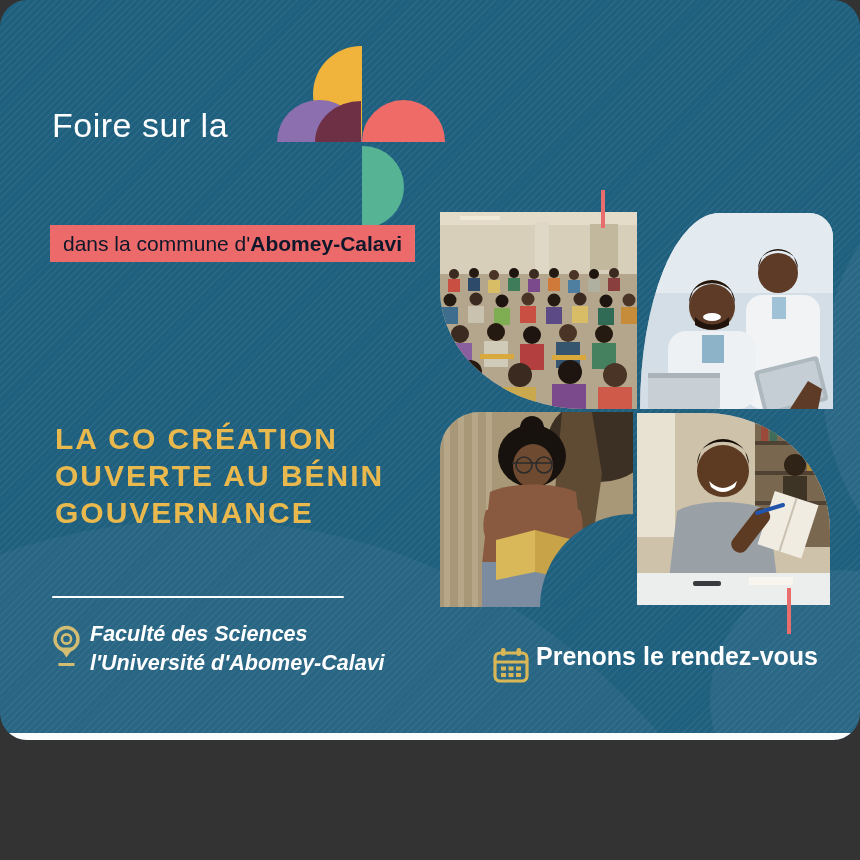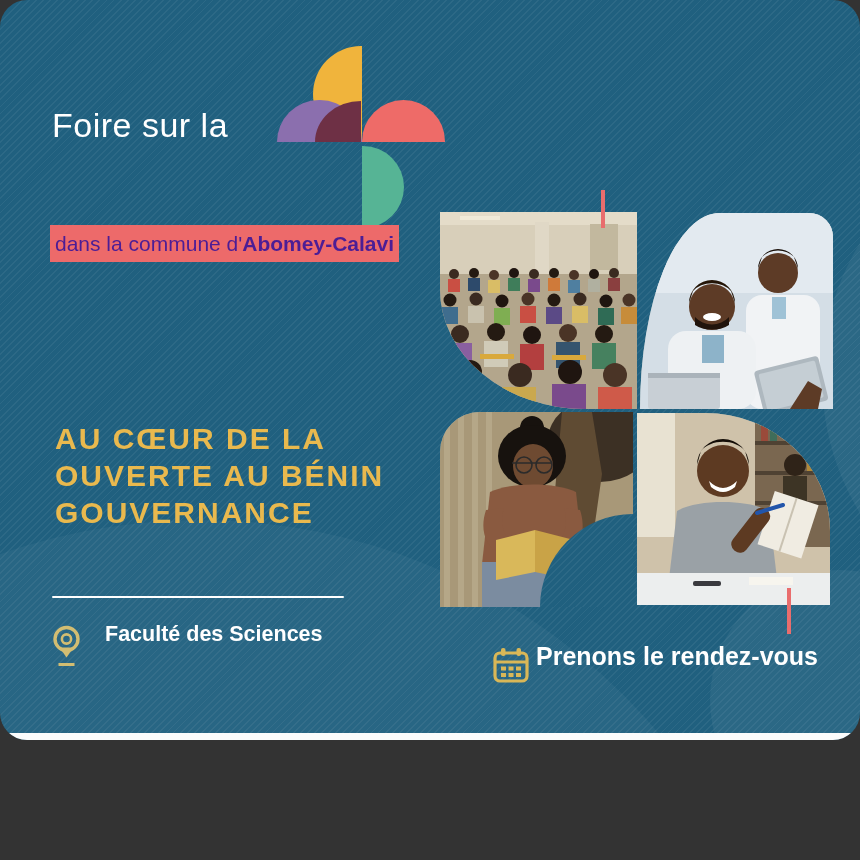--- a/index.html
+++ b/index.html
@@ -20,41 +20,41 @@
   .petal{position:absolute;}
   .petal-yellow{left:313px;top:46px;width:49px;height:96px;border-radius:96px 0 0 96px;background:#f0b43c;}
   .petal-purple{left:277px;top:100px;width:85px;height:42px;border-radius:85px 85px 0 0;background:#8b6fae;}
   .petal-red{left:362px;top:100px;width:83px;height:42px;border-radius:83px 83px 0 0;background:#ee6b68;}
   .petal-green{left:362px;top:146px;width:42px;height:82px;border-radius:0 82px 82px 0;background:#56b495;}
   .petal-overlap{left:315px;top:101px;width:46px;height:41px;border-radius:100% 0 0 0;background:#6e3045;}
   
   .title{left:52px;top:106px;color:#fff;}
   .title .t1{font-size:34px;font-weight:500;line-height:38px;letter-spacing:.5px;}
   .title .t2,.title .t3{font-size:37px;font-weight:800;line-height:36px;letter-spacing:.5px;}
-  .badge{left:50px;top:225px;height:37px;line-height:37px;padding:0 5px;background:#ed6a6a;color:#4c1d95;font-size:21px;}
+  .badge{left:50px;top:225px;height:37px;line-height:37px;padding:0 13px;background:#ed6a6a;color:#0f172a;font-size:21px;}
   .badge b{font-weight:800;}
   
   .photo{position:absolute;overflow:hidden;background:#9aa;}
   .photo svg{display:block;}
   .photo1{left:440px;top:212px;width:197px;height:197px;border-radius:0 0 0 145px;border-bottom-left-radius:145px 120px;}
   .photo2{left:640px;top:213px;width:193px;height:196px;border-top-left-radius:80px 196px;border-top-right-radius:24px;}
   .photo3{left:440px;top:412px;width:193px;height:195px;border-top-left-radius:40px;}
   .photo4{left:637px;top:413px;width:193px;height:192px;border-top-right-radius:125px 118px;}
   .corner-cut{left:540px;top:514px;width:93px;height:93px;border-radius:100% 0 0 0;
     background-color:#20607f;
     background-image:repeating-linear-gradient(135deg, rgba(255,255,255,0.055) 0 1.3px, rgba(255,255,255,0) 1.3px 5px);}
   .accent-line{position:absolute;width:4px;background:#e96d6d;}
   .accent-a{left:601px;top:190px;height:38px;}
   .accent-b{left:787px;top:588px;height:46px;}
   
   .headline{left:55px;top:420px;color:#e9b94e;font-weight:800;font-size:30px;line-height:37px;letter-spacing:2px;}
   
   .divider{left:52px;top:596px;width:292px;height:2px;background:#fff;border-radius:1px;}
   .loc-icon{left:51px;top:624px;}
-  .loc-text{left:105px;top:620px;color:#fff;font-weight:700;font-size:21.5px;line-height:29px;}
+  .loc-text{left:90px;top:620px;color:#fff;font-weight:700;font-size:21.5px;line-height:29px;font-style:italic;}
   
   .cal-icon{left:493px;top:647px;}
   .sched{left:536px;top:641px;color:#fff;font-weight:700;font-size:25px;line-height:30px;}
   .sched .day{color:#e9b94e;}
   
   .footer{left:0;top:733px;width:860px;height:127px;background:#fbfcfc;}
 </style>
 </head>
 <body>
 
@@ -235,36 +235,37 @@
       <rect x="112" y="164" width="44" height="8" fill="#f7f5ee"></rect>
     </svg>
   </div>
 
   <div class="abs corner-cut"></div>
 
   <div class="accent-line accent-a"></div>
   <div class="accent-line accent-b"></div>
 
   <div class="abs headline">
-    <div>AU CŒUR DE LA</div>
+    <div>LA CO CRÉATION</div>
     <div>OUVERTE AU BÉNIN</div>
     <div>GOUVERNANCE</div>
   </div>
 
   <div class="abs divider"></div>
   <div class="abs loc-icon">
     <svg width="31" height="46" viewBox="0 0 31 46">
       <circle cx="15.5" cy="15" r="11.5" fill="none" stroke="#d2bd72" stroke-width="3.4"></circle>
       <circle cx="15.5" cy="15" r="4.6" fill="none" stroke="#d2bd72" stroke-width="2.6"></circle>
       <path d="M8.5,23.5 L15.5,33.5 L22.5,23.5 Z" fill="#d2bd72"></path>
       <line x1="7.5" y1="40.5" x2="23.5" y2="40.5" stroke="#d2bd72" stroke-width="3"></line>
     </svg>
   </div>
   <div class="abs loc-text">
     <div>Faculté des Sciences</div>
+    <div>l'Université d'Abomey-Calavi</div>
   </div>
 
   <div class="abs cal-icon">
     <svg width="36" height="38" viewBox="0 0 36 38">
       <rect x="2" y="6" width="32" height="28" rx="5" fill="none" stroke="#d9b757" stroke-width="3.2"></rect>
       <line x1="2" y1="15" x2="34" y2="15" stroke="#d9b757" stroke-width="3"></line>
       <rect x="8" y="1" width="4.5" height="8" rx="2" fill="#d9b757"></rect>
       <rect x="23.5" y="1" width="4.5" height="8" rx="2" fill="#d9b757"></rect>
       <g fill="#d9b757">
         <rect x="8" y="19.5" width="5" height="4"></rect>

